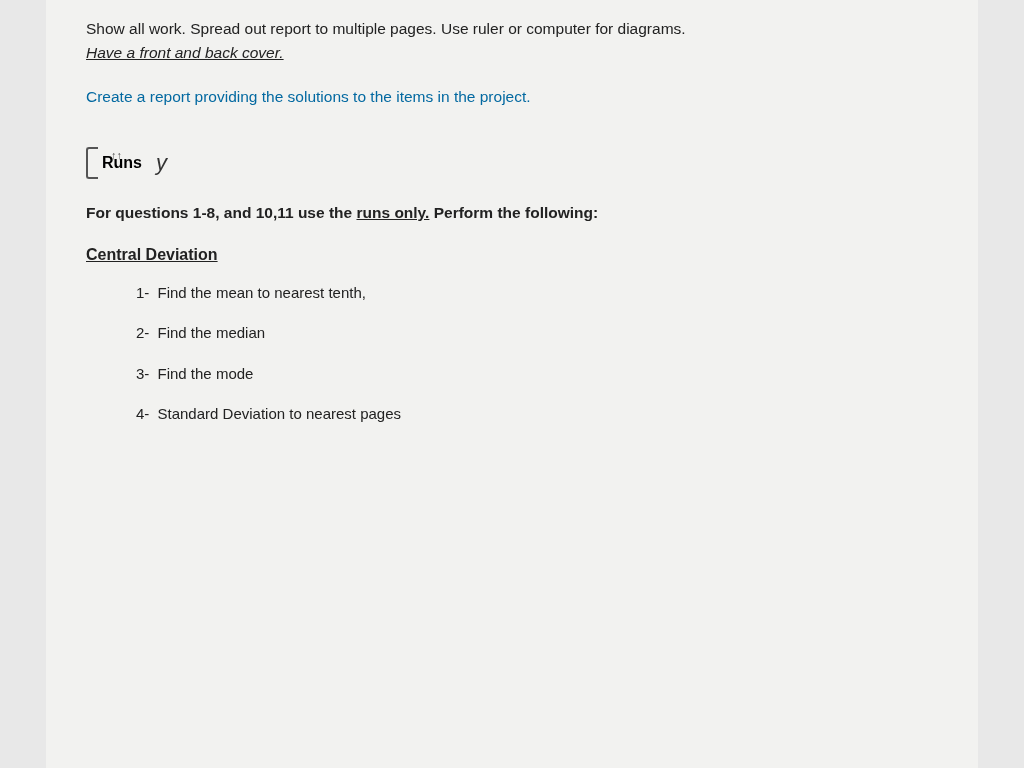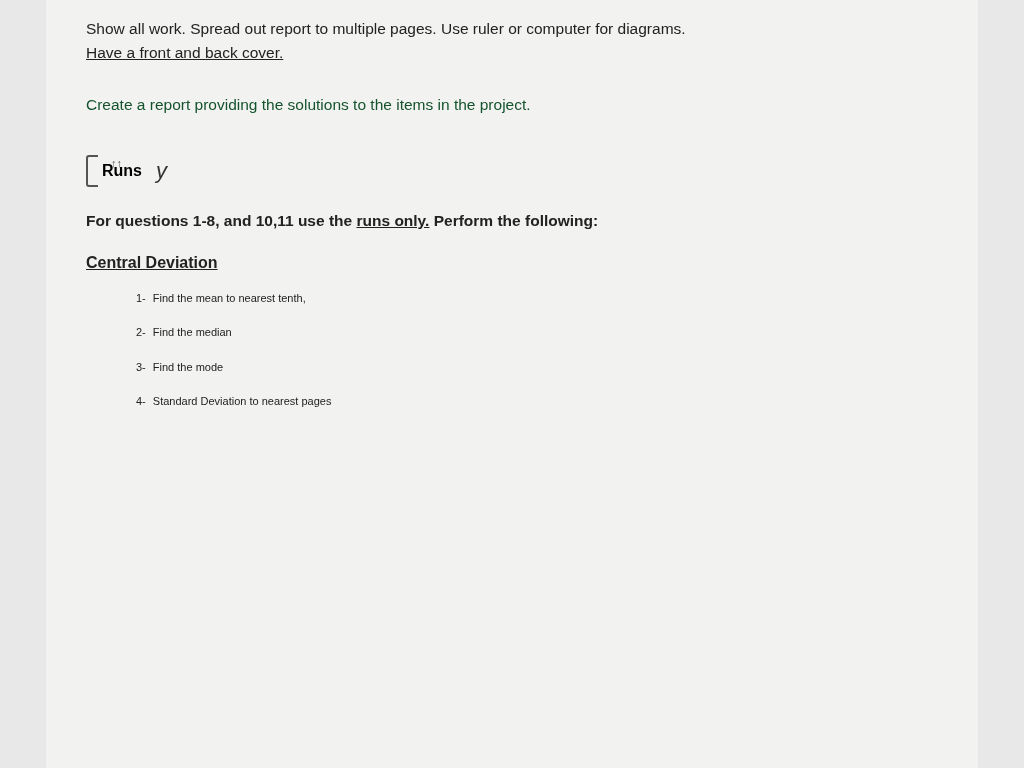--- a/index.html
+++ b/index.html
@@ -32,28 +32,29 @@
       color: #222;
       margin-bottom: 2px;
       line-height: 1.4;
     }
 
     .line-front-back {
       font-size: 15.5px;
       color: #222;
       text-decoration: underline;
       font-weight: 500;
-      margin-bottom: 30px;
+      margin-bottom: 22px;
       display: inline-block;
       line-height: 1.4;
+      font-style: italic;
     }
 
     .line-create {
       font-size: 15.5px;
-      color: #14532d;
+      color: #0369a1;
       margin-bottom: 38px;
       line-height: 1.5;
     }
 
     .line-following {
       font-size: 15.5px;
       color: #222;
       margin-bottom: 18px;
       line-height: 1.6;
     }
@@ -111,21 +112,21 @@
       color: #222;
       margin-bottom: 18px;
     }
 
     .items-list {
       list-style: none;
       padding-left: 50px;
     }
 
     .items-list li {
-      font-size: 11px;
+      font-size: 15px;
       color: #222;
       margin-bottom: 18px;
       line-height: 1.5;
     }
 
     .item-number {
       font-weight: 500;
       margin-right: 4px;
     }
 

